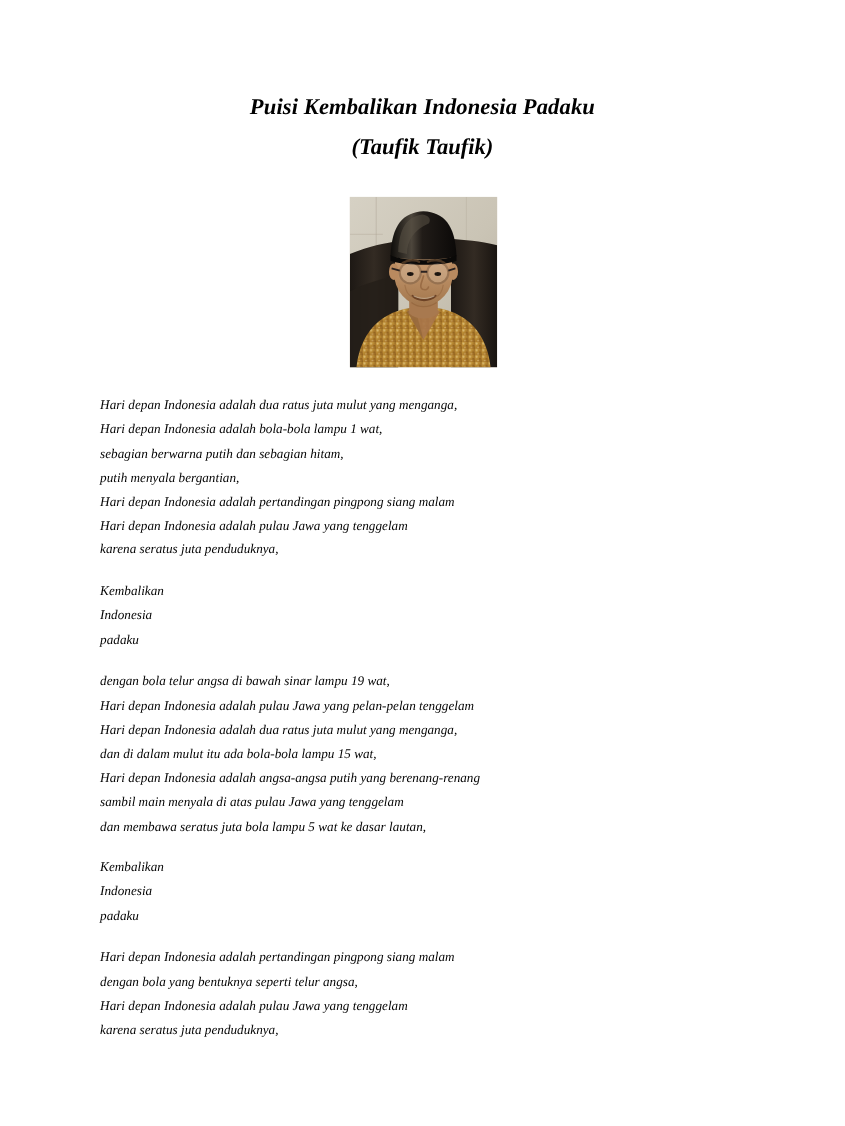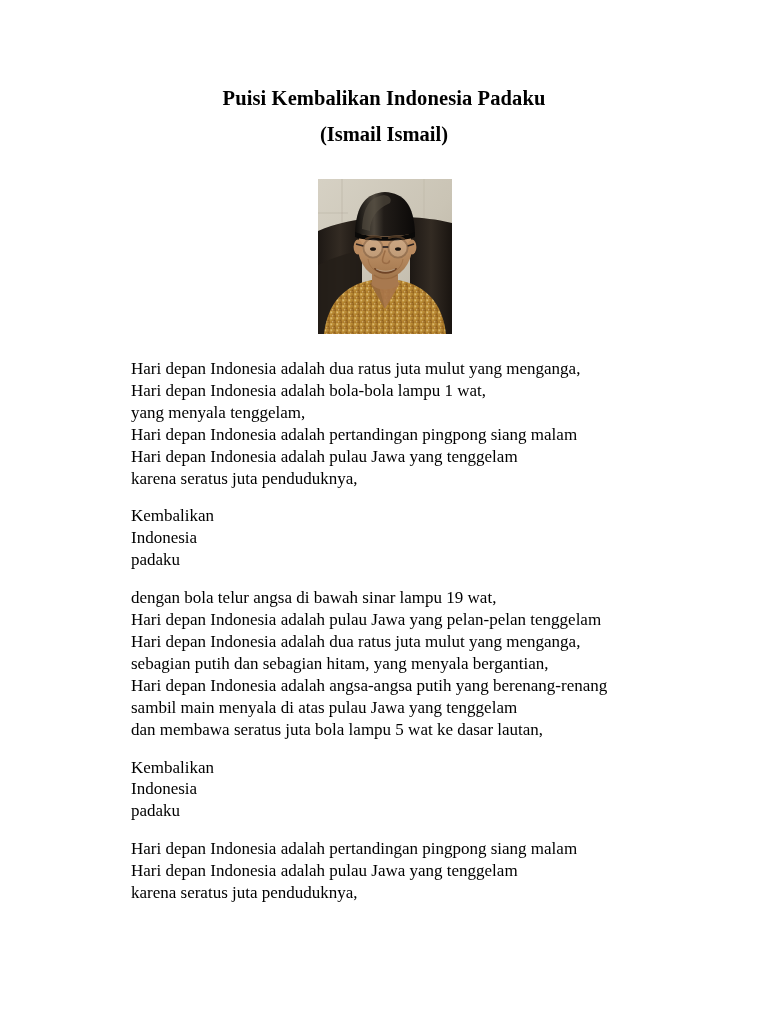--- a/index.html
+++ b/index.html
@@ -14,20 +14,21 @@
     font-family: "Liberation Serif", "DejaVu Serif", serif;
     color: #000000;
     -webkit-font-smoothing: antialiased;
   }
 
   .page {
     position: relative;
     width: 768px;
     height: 992px;
     background: #ffffff;
+    font-style: italic;
   }
 
   
   .title-block {
     position: absolute;
     left: 0;
     top: 84px;
     width: 768px;
     text-align: center;
   }
@@ -62,34 +63,33 @@
     position: absolute;
     left: 91px;
     top: 358px;
     width: 600px;
   }
   .stanza {
     margin: 0 0 16px 0;
   }
   .stanza:last-of-type { margin-bottom: 0; }
   .line {
-    font-size: 17px;
+    font-size: 12px;
     line-height: 21.9px;
     white-space: pre;
-    margin-left: 40px;
   }
 </style>
 </head>
 <body>
 
 <div class="page">
 
   <div class="title-block">
     <div class="doc-title">Puisi Kembalikan Indonesia Padaku</div>
-    <div class="doc-subtitle">(Ismail Ismail)</div>
+    <div class="doc-subtitle">(Taufik Taufik)</div>
   </div>
 
   <div class="photo-frame">
     <svg class="photo-svg" viewBox="0 0 134 155" preserveAspectRatio="none">
       <defs>
         <linearGradient id="wallGrad" x1="0" y1="0" x2="1" y2="1">
           <stop offset="0%" stop-color="#d6d1c4"></stop>
           <stop offset="55%" stop-color="#cac4b5"></stop>
           <stop offset="100%" stop-color="#b8b0a0"></stop>
         </linearGradient>
@@ -172,49 +172,51 @@
 
       <path d="M56 96 C 62 101, 72 101, 79 96" stroke="#8d6038" stroke-width="1.1" fill="none" opacity="0.6"></path>
     </svg>
   </div>
 
   <div class="poem">
 
     <div class="stanza">
       <div class="line">Hari depan Indonesia adalah dua ratus juta mulut yang menganga,</div>
       <div class="line">Hari depan Indonesia adalah bola-bola lampu 1 wat,</div>
-      <div class="line">yang menyala tenggelam,</div>
+      <div class="line">sebagian berwarna putih dan sebagian hitam,</div>
+      <div class="line">putih menyala bergantian,</div>
       <div class="line">Hari depan Indonesia adalah pertandingan pingpong siang malam</div>
       <div class="line">Hari depan Indonesia adalah pulau Jawa yang tenggelam</div>
       <div class="line">karena seratus juta penduduknya,</div>
     </div>
 
     <div class="stanza">
       <div class="line">Kembalikan</div>
       <div class="line">Indonesia</div>
       <div class="line">padaku</div>
     </div>
 
     <div class="stanza">
       <div class="line">dengan bola telur angsa di bawah sinar lampu 19 wat,</div>
       <div class="line">Hari depan Indonesia adalah pulau Jawa yang pelan-pelan tenggelam</div>
       <div class="line">Hari depan Indonesia adalah dua ratus juta mulut yang menganga,</div>
-      <div class="line">sebagian putih dan sebagian hitam, yang menyala bergantian,</div>
+      <div class="line">dan di dalam mulut itu ada bola-bola lampu 15 wat,</div>
       <div class="line">Hari depan Indonesia adalah angsa-angsa putih yang berenang-renang</div>
       <div class="line">sambil main menyala di atas pulau Jawa yang tenggelam</div>
       <div class="line">dan membawa seratus juta bola lampu 5 wat ke dasar lautan,</div>
     </div>
 
     <div class="stanza">
       <div class="line">Kembalikan</div>
       <div class="line">Indonesia</div>
       <div class="line">padaku</div>
     </div>
 
     <div class="stanza">
       <div class="line">Hari depan Indonesia adalah pertandingan pingpong siang malam</div>
+      <div class="line">dengan bola yang bentuknya seperti telur angsa,</div>
       <div class="line">Hari depan Indonesia adalah pulau Jawa yang tenggelam</div>
       <div class="line">karena seratus juta penduduknya,</div>
 
     </div>
 
   </div>
 </div>
 
 </body></html>

